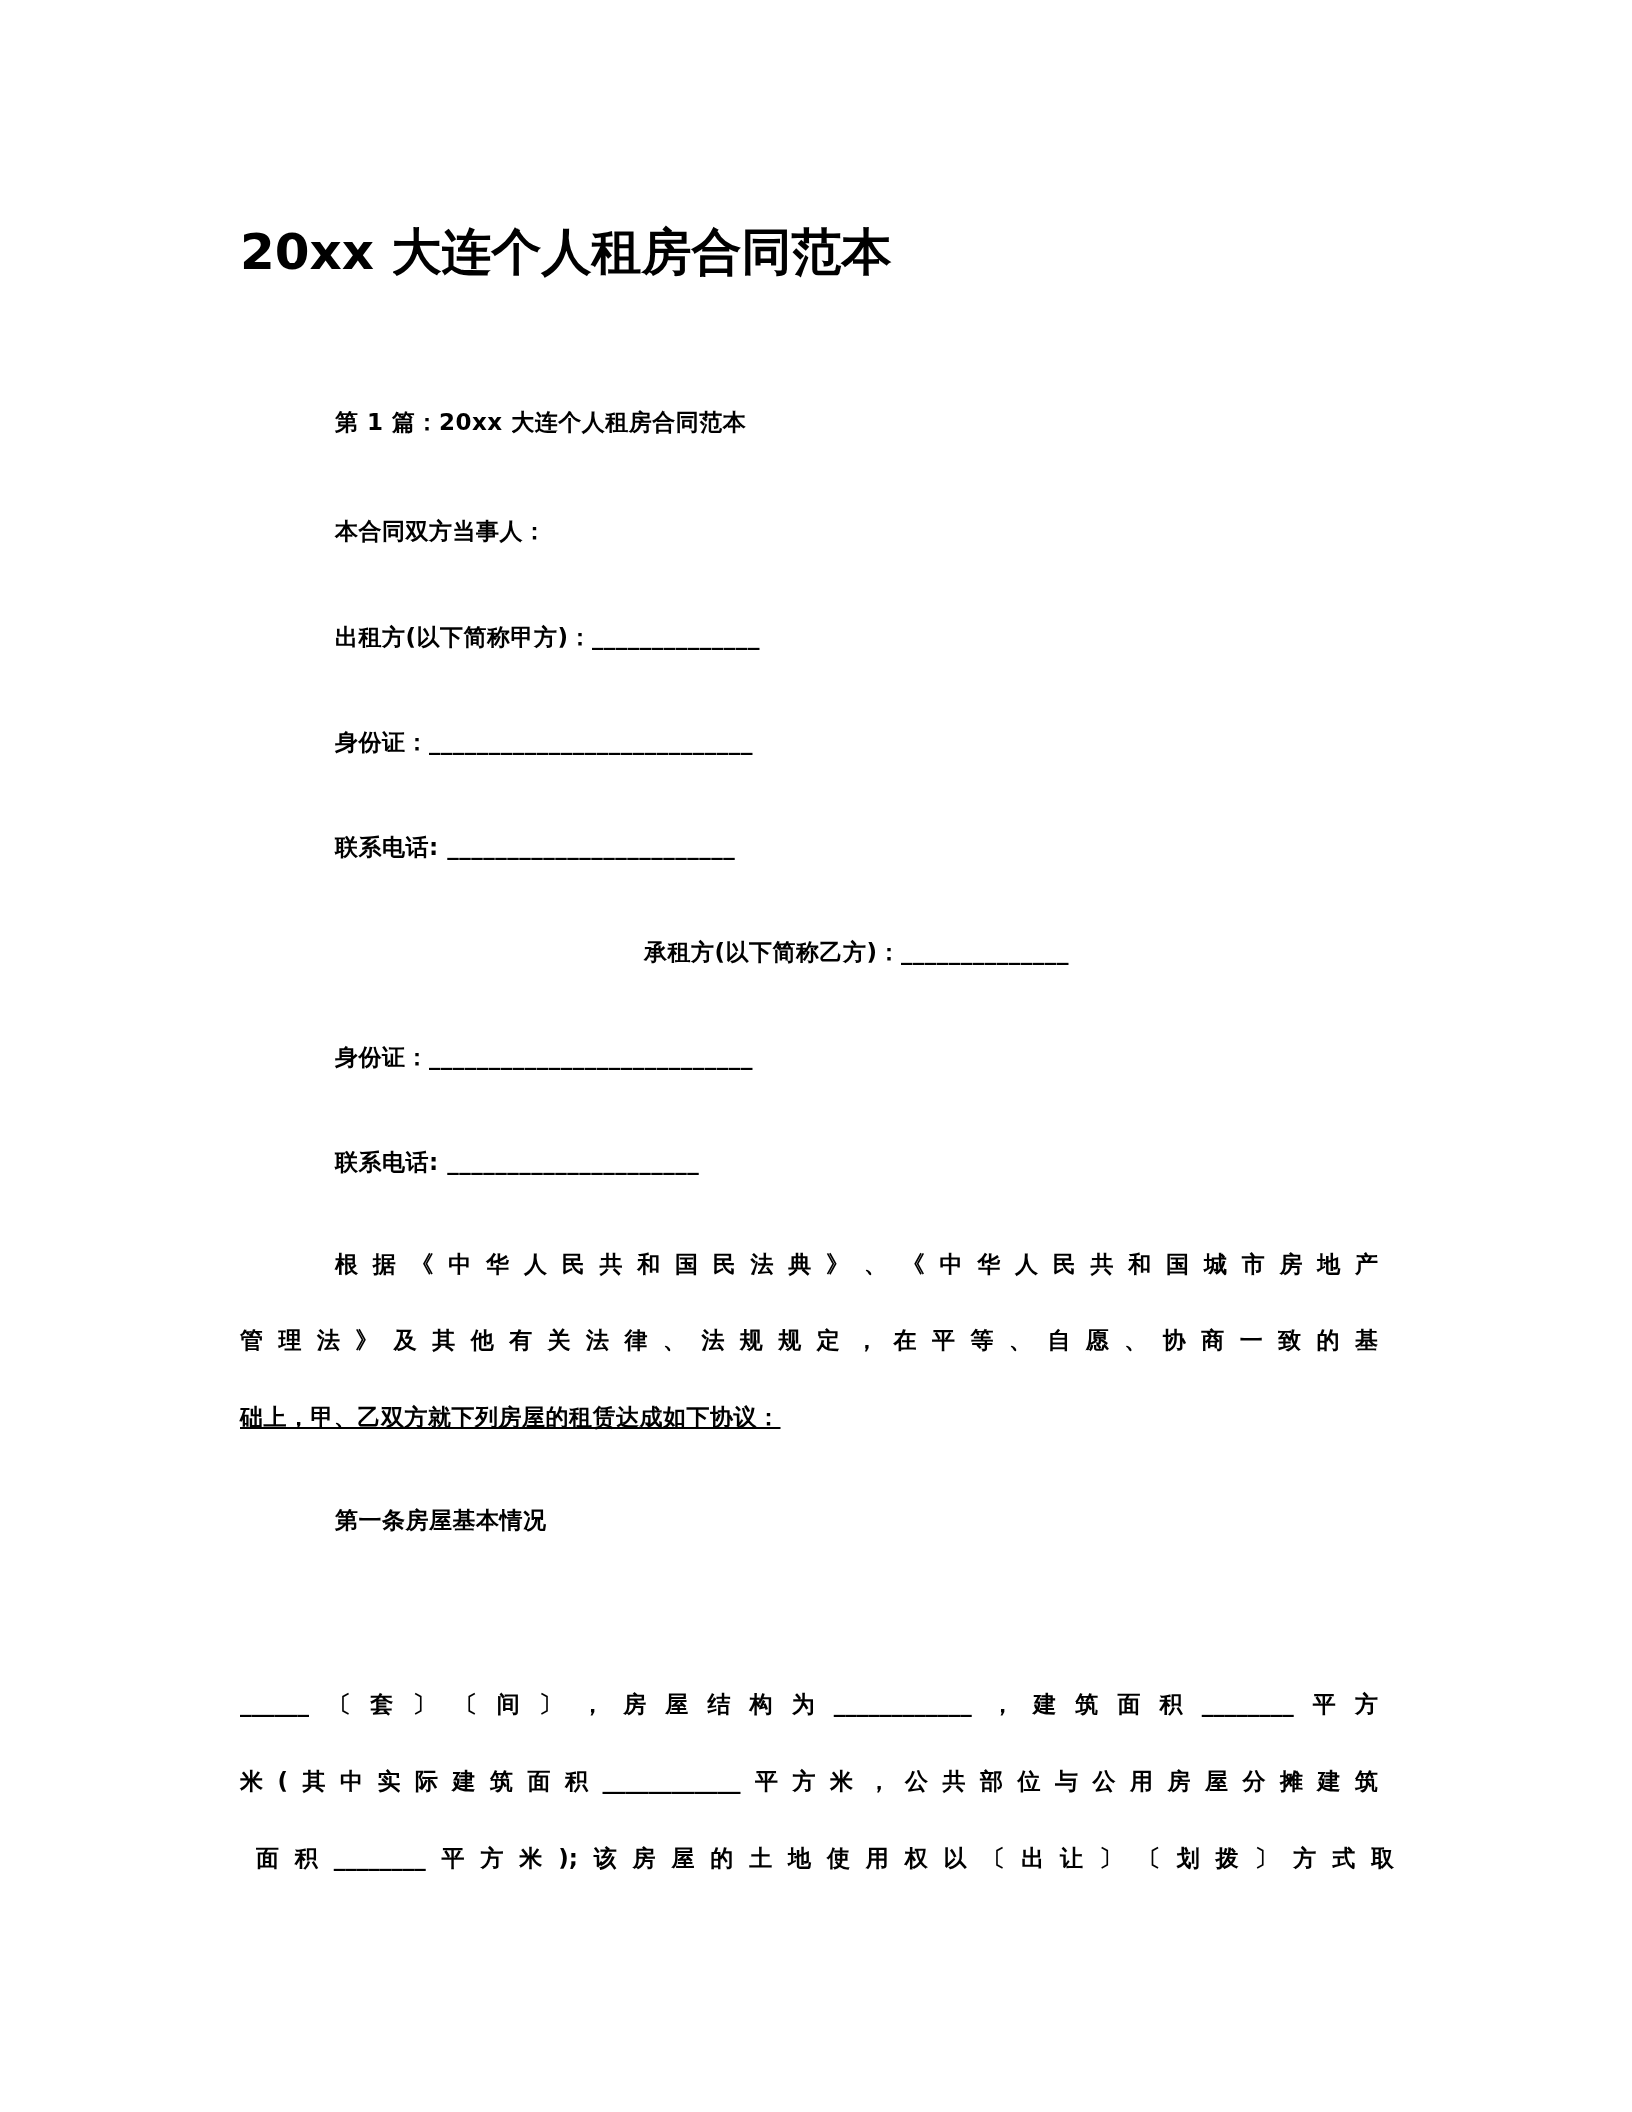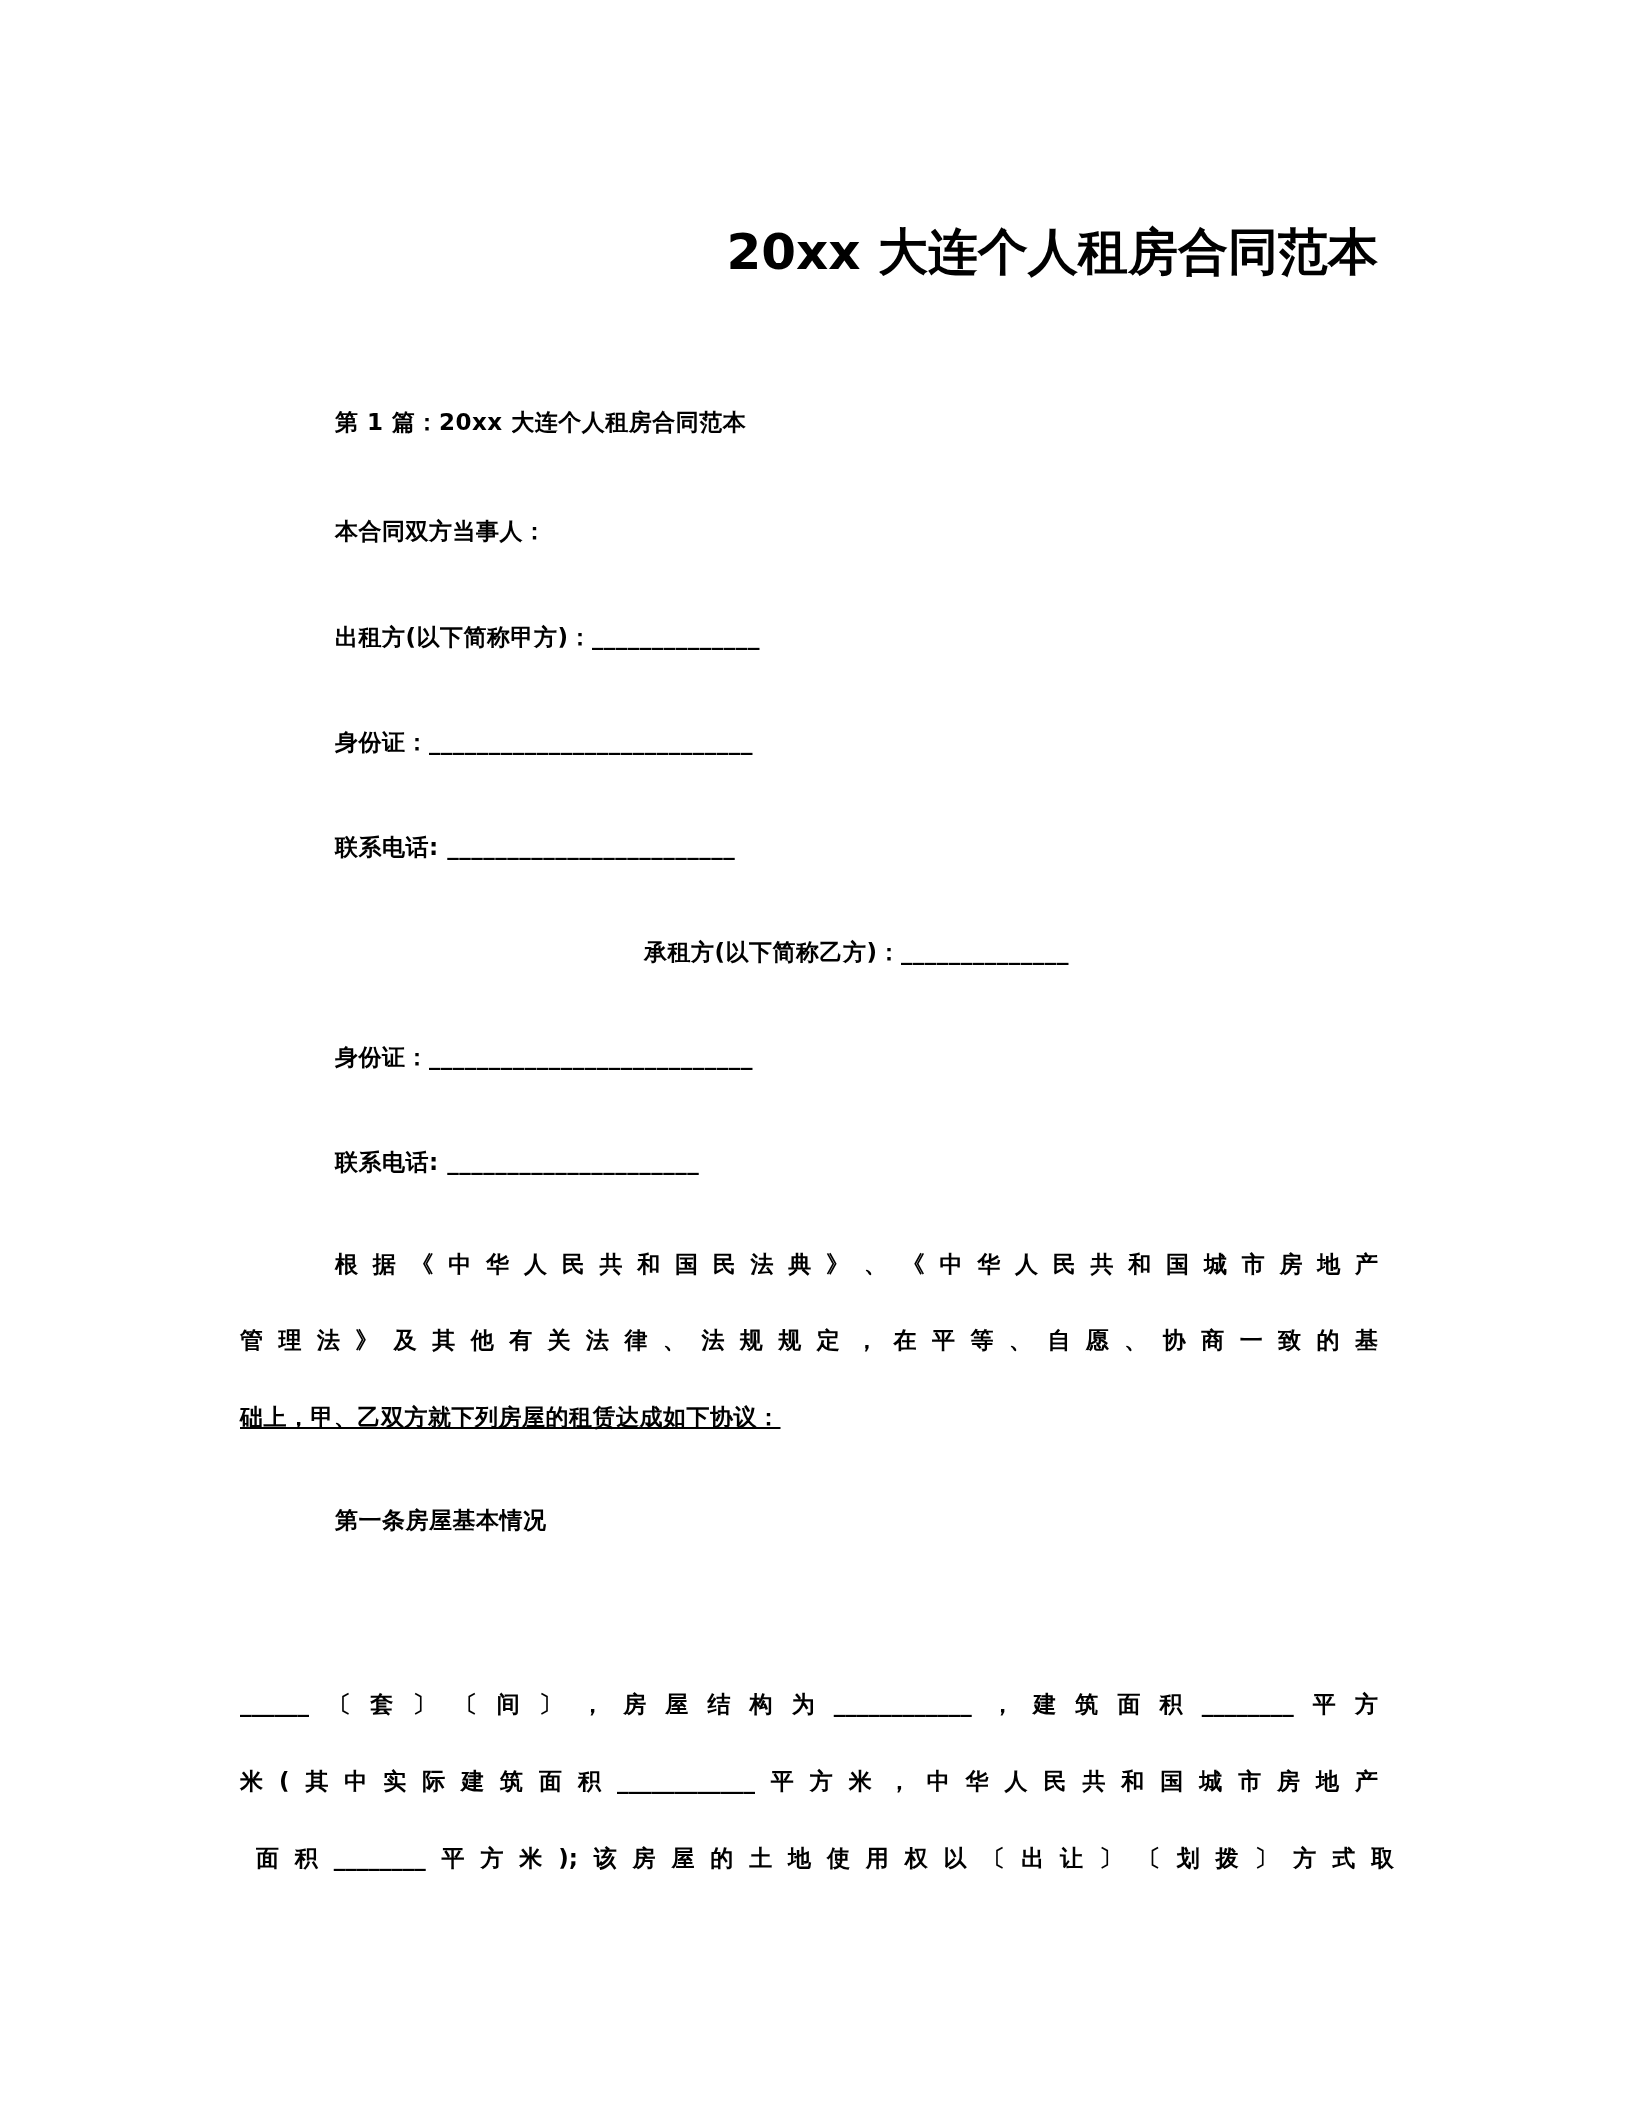--- a/index.html
+++ b/index.html
@@ -23,21 +23,21 @@
     width: 1138px;
     font-size: 23px;
     line-height: 44px;
     white-space: pre;
     letter-spacing: 0.5px;
   }
   .doc-title {
     top: 222px;
     font-size: 50px;
     line-height: 60px;
-    text-align: right;
+    text-align: left;
     white-space: normal;
     letter-spacing: 0px;
   }
   .indent { text-indent: 95px; }
   .justify {
     white-space: normal;
     text-align: justify;
     text-align-last: justify;
     letter-spacing: 0px;
   }
@@ -86,17 +86,17 @@
 
   <div class="line justify y-legal-2">管理法》及其他有关法律、法规规定，在平等、自愿、协商一致的基</div>
 
   <div class="line y-legal-3">础上，甲、乙双方就下列房屋的租赁达成如下协议：</div>
 
   <div class="line indent y-article1">第一条房屋基本情况</div>
 
 
   <div class="line justify y-house-2">______〔套〕〔间〕，房屋结构为____________，建筑面积________平方</div>
 
-  <div class="line justify y-house-3">米(其中实际建筑面积____________平方米，中华人民共和国城市房地产</div>
+  <div class="line justify y-house-3">米(其中实际建筑面积____________平方米，公共部位与公用房屋分摊建筑</div>
 
   <div class="line justify y-house-4">面积________平方米);该房屋的土地使用权以〔出让〕〔划拨〕方式取</div>
 
 </div>
 
 </body></html>

